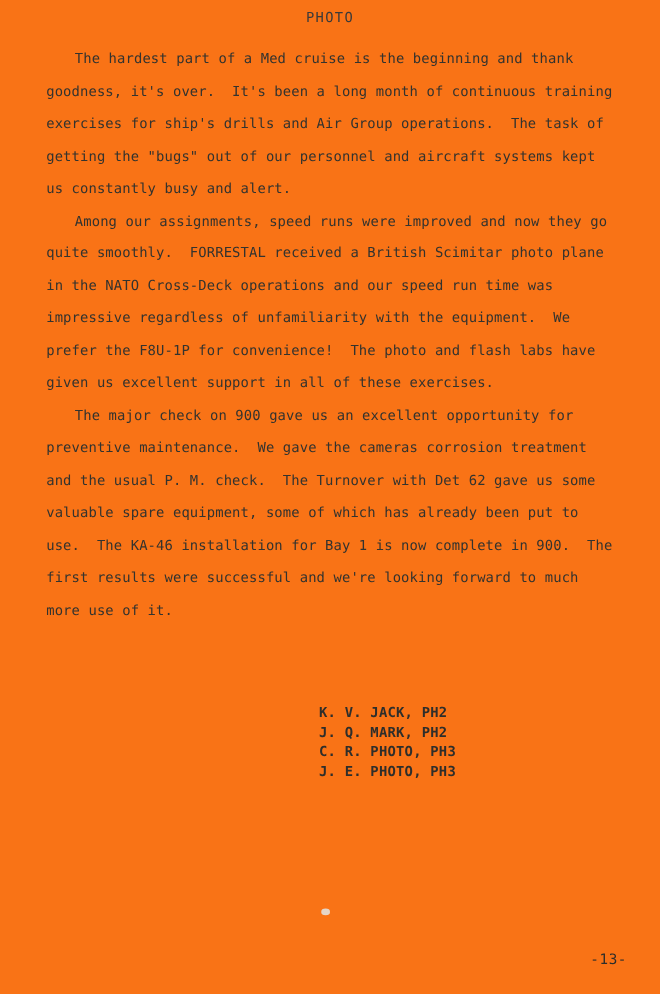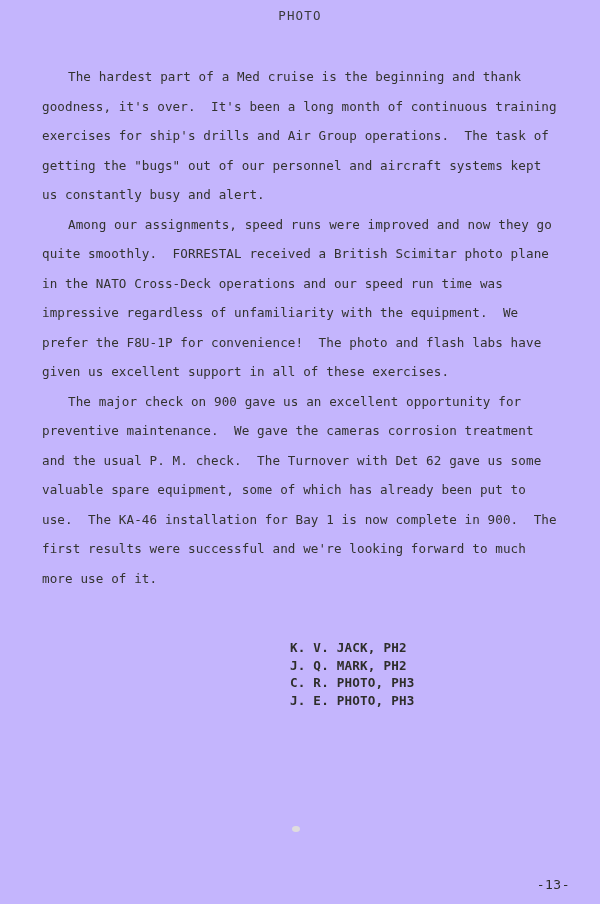--- a/index.html
+++ b/index.html
@@ -13,38 +13,37 @@
     position: relative;
     font-family: "DejaVu Sans Mono", monospace;
     color: #2b2b2b;
     overflow: hidden;
   }
   .page {
     position: absolute;
     left: 0; top: 0;
     width: 600px;
     height: 904px;
-    background: #c4b5fd;
+    background: #f97316;
   }
   .title {
     position: absolute;
     top: 8px;
     left: 0;
     width: 600px;
     text-align: center;
     font-size: 12.5px;
     letter-spacing: 1.2px;
     color: #3a3a3a;
   }
   .body-text {
     position: absolute;
     left: 42px;
     top: 38px;
     width: 520px;
-    margin-top: 24px;
   }
   .para {
     margin: 0 0 0 0;
     font-size: 12.6px;
     line-height: 29.5px;
     color: #33332f;
     letter-spacing: 0.1px;
     text-align: left;
     white-space: pre-wrap;
   }
@@ -64,21 +63,21 @@
     color: #2e2e2b;
     letter-spacing: 0.2px;
     font-weight: bold;
   }
   .sig-line {
     white-space: pre;
   }
   .page-number {
     position: absolute;
     right: 30px;
-    bottom: 12px;
+    bottom: 24px;
     font-size: 13px;
     color: #2e2e2b;
     letter-spacing: 0.5px;
   }
   .smudge {
     position: absolute;
     left: 292px;
     top: 826px;
     width: 8px;
     height: 6px;

